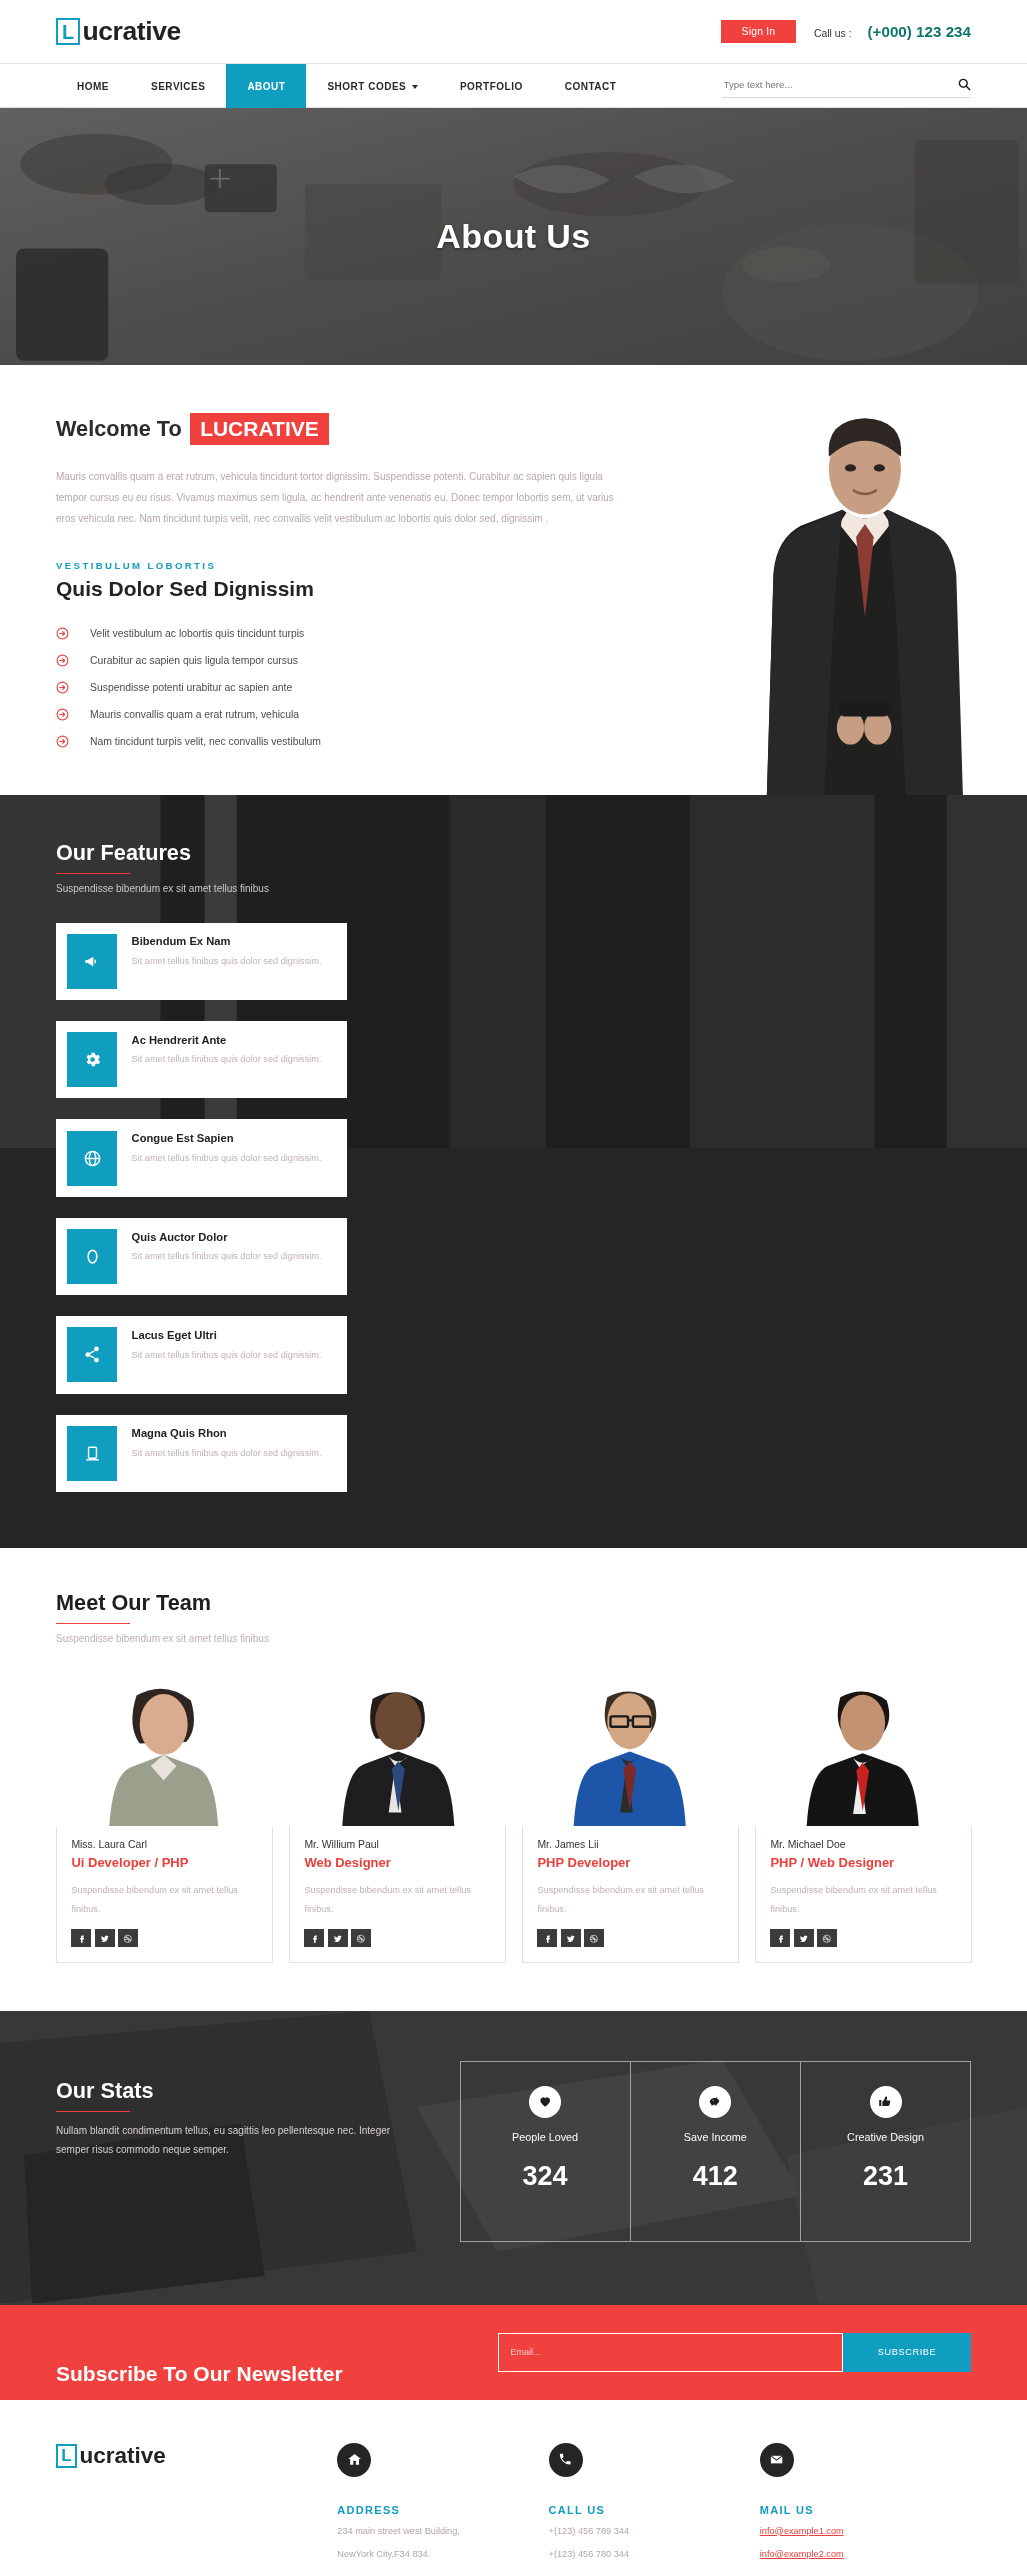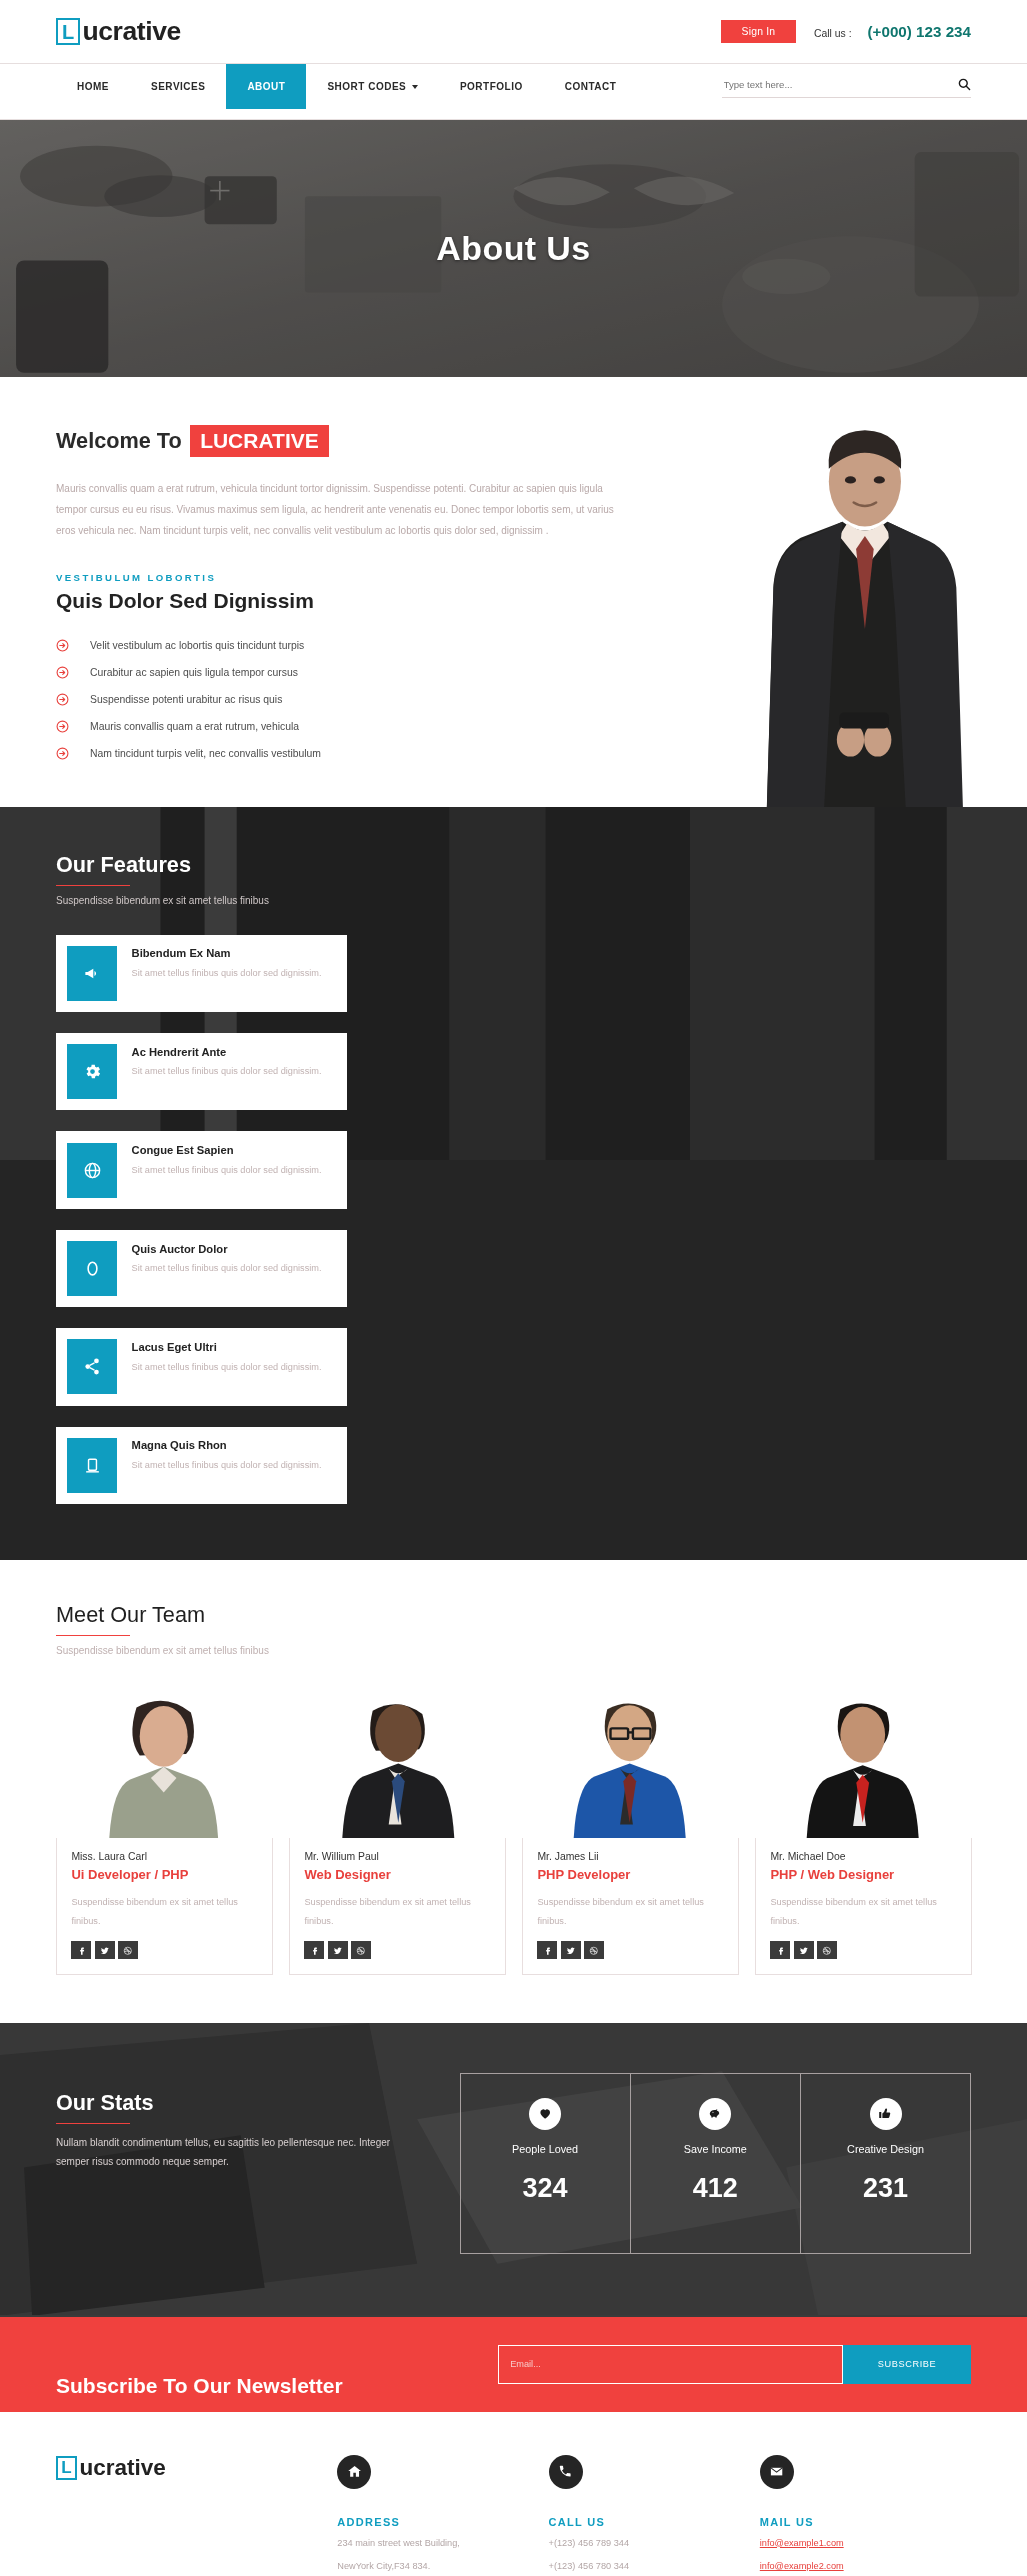--- a/index.html
+++ b/index.html
@@ -25,21 +25,21 @@
   }
   .topright { margin-left:auto; display:flex; align-items:center; gap: 17.7px; }
   .signin-btn {
     background: #f0413e; color:#fff; border:none; font-size: 10.4px;
     padding: 6.4px 21px; cursor:pointer; font-family:inherit; letter-spacing:0.2px;
   }
   .callus { font-size: 10.4px; color:#333; white-space:nowrap; }
   .callus .num { color:#0f766e; font-size: 15.2px; font-weight:600; margin-left:16px; }
 
   
-  .navbar { border-top: 0.8px solid #e6dede; border-bottom:0.8px solid #e6dede; height: 57px; background:#fff;}
+  .navbar { border-top: 0.8px solid #e6dede; border-bottom:0.8px solid #e6dede; height: 45px; background:#fff;}
   .navbar .container { height:45px; display:flex; align-items:stretch; }
   .nav { display:flex; align-items:stretch; list-style:none; }
   .nav li { display:flex; }
   .nav a {
     display:flex; align-items:center; padding: 0 21px; text-decoration:none;
     color:#2a2a2a; font-size: 10px; font-weight:600; letter-spacing:0.5px;
   }
   .nav li.active a { background:#0f9dc0; color:#fff; }
   .caret { display:inline-block; margin-left:5.6px; border-left:3.2px solid transparent; border-right:3.2px solid transparent; border-top:4px solid #2a2a2a; }
   .searchwrap { margin-left:auto; display:flex; align-items:center; }
@@ -82,21 +82,21 @@
   .welcome-right { flex:1; position:relative; }
   .man-photo { position:absolute; right: -24px; top: -6.4px; width: 265px; height: 433px; }
 
   
   .features { position:relative; background:#252525; padding: 45px 0 56px; overflow:hidden; }
   .feat-bg { position:absolute; inset:0; }
   .features .container { position:relative; z-index:2; }
   .sec-title-light { color:#fff; font-size: 21.7px; font-weight:600; }
   .rule { width: 74px; height:0.8px; background:#f0413e; margin: 7.2px 0 8.8px; }
   .sec-sub-light { color:#cfc7c7; font-size: 10px; }
-  .sec-title-dark { color:#1f1f1f; font-size: 21.7px; font-weight:400; }
+  .sec-title-dark { color:#1f1f1f; font-size: 21.7px; font-weight:700; }
   .sec-sub-dark { color:#bfb0b0; font-size: 10px; }
 
   .cards { display:flex; flex-wrap:wrap; gap: 21px; margin-top: 29px; flex-direction: column; }
   .card {
     width: 291px; background:#fff; display:flex; align-items:stretch; padding: 11.2px;
     gap: 14.4px;
   }
   .card-ico {
     width: 50px; height: 55px; background:#0f9dc0; flex:none;
     display:flex; align-items:center; justify-content:center; color:#fff;
@@ -288,21 +288,21 @@
                 <circle cx="12" cy="12" r="10" fill="none" stroke="#e8403c" stroke-width="2"></circle>
                 <path d="M7 12h9M12.5 8.5l3.5 3.5-3.5 3.5" fill="none" stroke="#e8403c" stroke-width="2" stroke-linecap="round" stroke-linejoin="round"></path>
               </svg>
             <span>Curabitur ac sapien quis ligula tempor cursus</span>
           </li>
           <li>
             <svg class="arrow-ico" viewBox="0 0 24 24">
                 <circle cx="12" cy="12" r="10" fill="none" stroke="#e8403c" stroke-width="2"></circle>
                 <path d="M7 12h9M12.5 8.5l3.5 3.5-3.5 3.5" fill="none" stroke="#e8403c" stroke-width="2" stroke-linecap="round" stroke-linejoin="round"></path>
               </svg>
-            <span>Suspendisse potenti urabitur ac risus quis</span>
+            <span>Suspendisse potenti urabitur ac sapien ante</span>
           </li>
           <li>
             <svg class="arrow-ico" viewBox="0 0 24 24">
                 <circle cx="12" cy="12" r="10" fill="none" stroke="#e8403c" stroke-width="2"></circle>
                 <path d="M7 12h9M12.5 8.5l3.5 3.5-3.5 3.5" fill="none" stroke="#e8403c" stroke-width="2" stroke-linecap="round" stroke-linejoin="round"></path>
               </svg>
             <span>Mauris convallis quam a erat rutrum, vehicula</span>
           </li>
           <li>
             <svg class="arrow-ico" viewBox="0 0 24 24">

